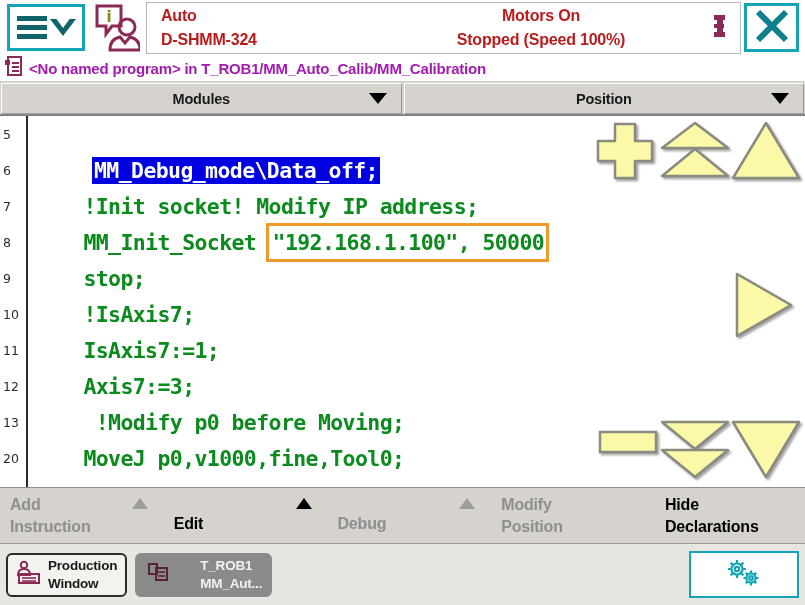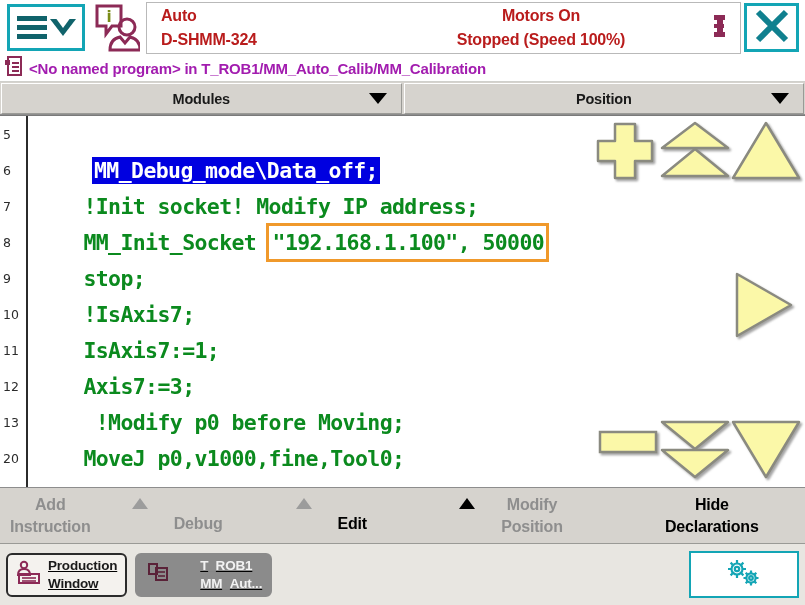--- a/index.html
+++ b/index.html
@@ -252,21 +252,20 @@
     flex: 0 0 auto;
     box-sizing: border-box;
   }
   .act {
     flex: 1 1 0;
     position: relative;
     display: flex;
     align-items: center;
     padding-left: 10px;
     box-sizing: border-box;
-    text-align: center;
   }
   .act-label {
     font-size: 16px;
     font-weight: bold;
     color: #000000;
     line-height: 1.35;
     letter-spacing: -0.2px;
     max-width: 120px;
   }
   .act.disabled .act-label { color: #8e8e8e; }
@@ -294,21 +293,20 @@
     position: relative;
   }
   .task-btn {
     height: 44px;
     display: flex;
     align-items: center;
     border-radius: 6px;
     padding: 0 8px;
     box-sizing: border-box;
     gap: 6px;
-    text-decoration: underline;
   }
   .task-btn.active {
     background: #f4f2ee;
     border: 2px solid #2b2b2b;
   }
   .task-btn.inactive {
     background: #8b8b8b;
     border: 2px solid #8b8b8b;
   }
   .task-label {
@@ -519,28 +517,28 @@
   <div class="actionbar">
 
     <div class="act disabled">
       <span class="act-label">
         <span>Add</span><br>
         <span>Instruction</span>
       </span>
       <span class="uparrow"></span>
     </div>
 
+    <div class="act">
+      <span class="act-label" style="padding-top:16px;">Edit</span>
+      <span class="uparrow on"></span>
+    </div>
+
     <div class="act disabled">
       <span class="act-label" style="padding-top:16px;">Debug</span>
       <span class="uparrow"></span>
-    </div>
-
-    <div class="act">
-      <span class="act-label" style="padding-top:16px;">Edit</span>
-      <span class="uparrow on"></span>
     </div>
 
     <div class="act disabled">
       <span class="act-label">
         <span>Modify</span><br>
         <span>Position</span>
       </span>
     </div>
 
     <div class="act last">

